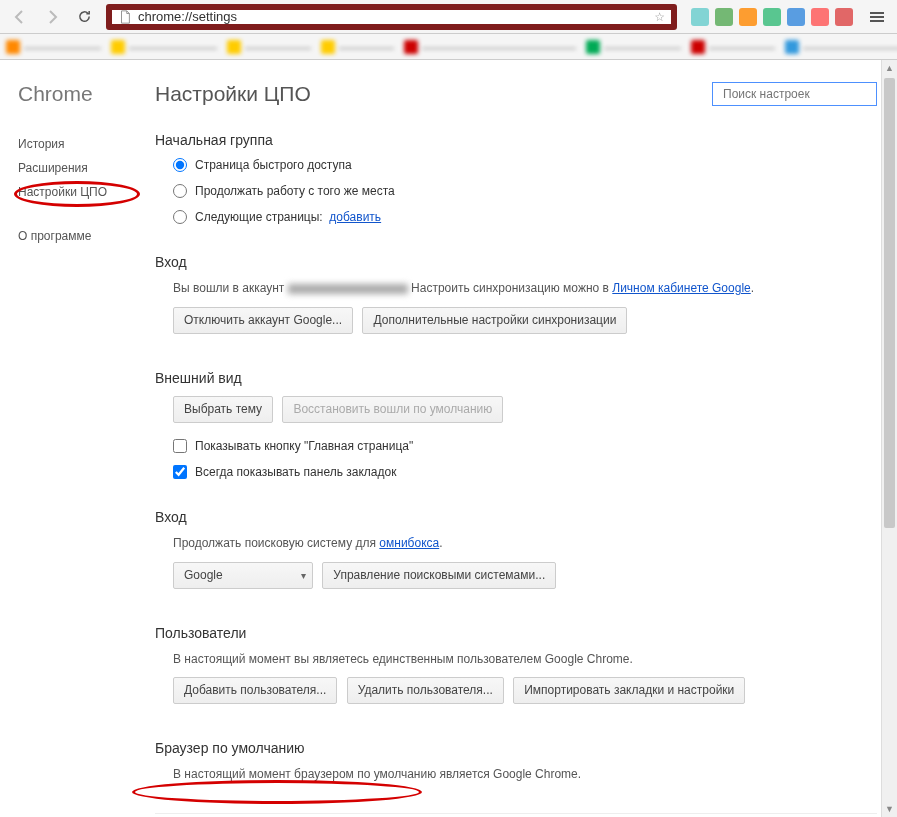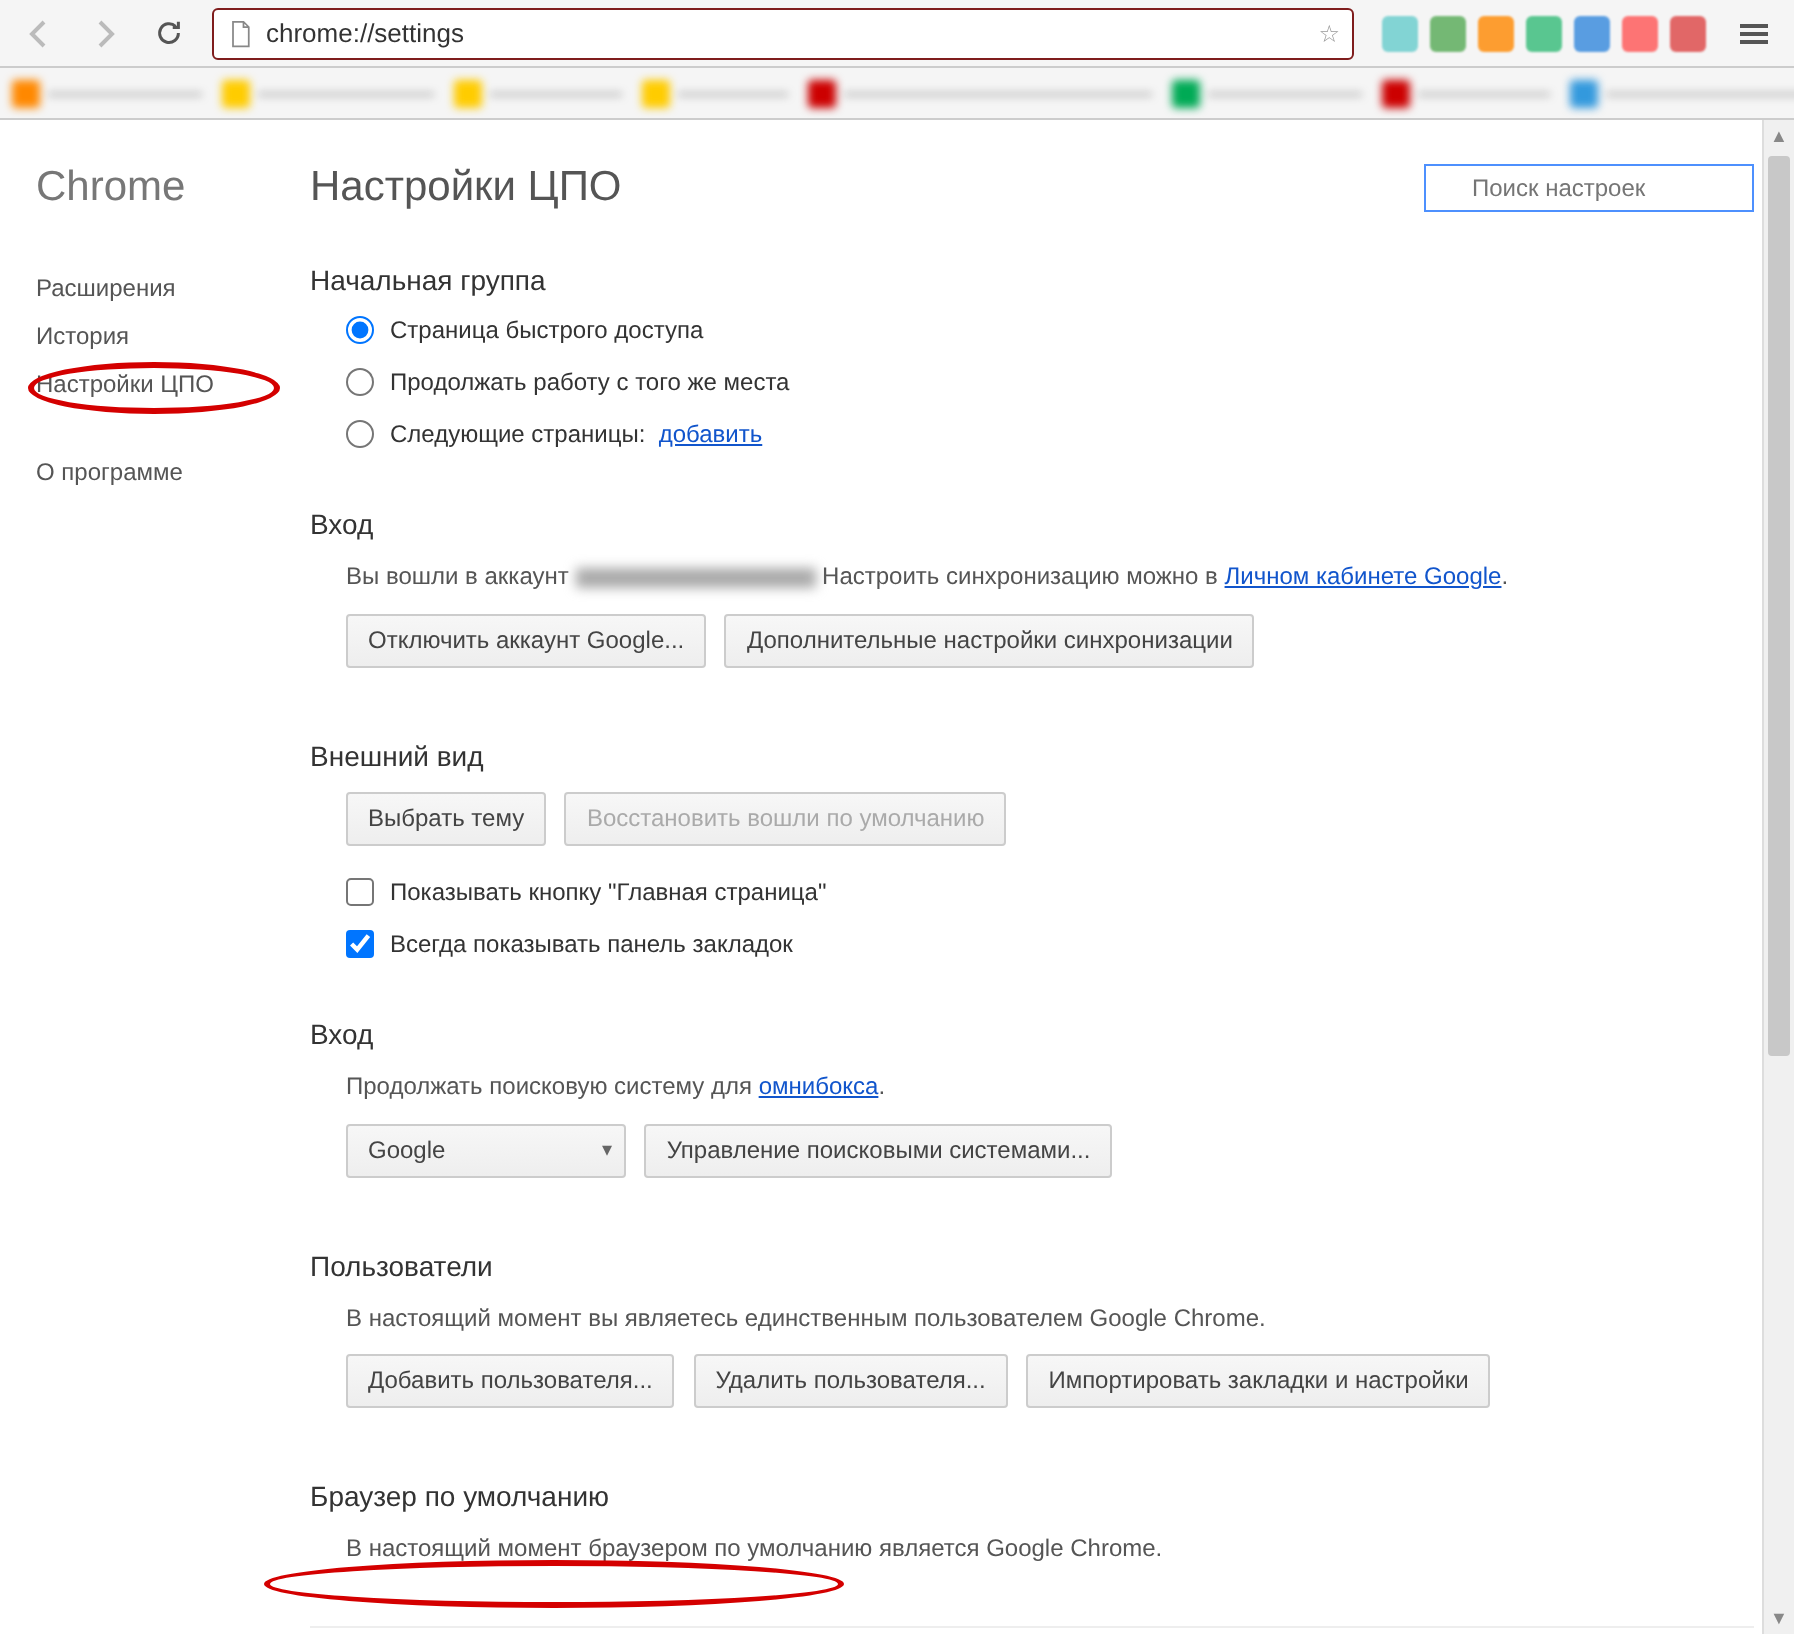--- a/index.html
+++ b/index.html
@@ -1,21 +1,21 @@
 <!DOCTYPE html>
 <html><head>
 <meta charset="utf-8">
 <style>
 * { box-sizing: border-box; margin: 0; padding: 0; }
 body { font-family: Arial, sans-serif; font-size: 12px; color: #333; background: #fff; width: 897px; height: 817px; overflow: hidden; position: relative; }
 
 .toolbar { display: flex; align-items: center; height: 34px; border-bottom: 1px solid #ccc; background: #f5f5f5; padding: 0 6px; gap: 4px; }
 .nav-btn { width: 28px; height: 26px; display: flex; align-items: center; justify-content: center; color: #555; border-radius: 3px; cursor: pointer; }
 .nav-btn.disabled { color: #bbb; }
-.url-bar { flex: 1; height: 26px; border: 1px solid #7f1d1d; border-radius: 3px; background: #fff; display: flex; align-items: center; padding: 0 6px; margin: 0 4px; }
+.url-bar { flex: 1; height: 26px; border: 6px solid #7f1d1d; border-radius: 3px; background: #fff; display: flex; align-items: center; padding: 0 6px; margin: 0 4px; }
 .url-icon { width: 14px; height: 14px; margin-right: 6px; color: #888; }
 .url-text { flex: 1; color: #333; font-size: 13px; }
 .star-icon { color: #999; }
 .ext-icons { display: flex; gap: 6px; padding: 0 6px; }
 .ext-icon { width: 18px; height: 18px; border-radius: 3px; filter: blur(0.5px); opacity: 0.8; }
 .menu-btn { width: 28px; height: 26px; display: flex; align-items: center; justify-content: center; color: #555; }
 
 .bookmark-bar { height: 26px; border-bottom: 1px solid #ccc; background: #f5f5f5; display: flex; align-items: center; padding: 0 6px; gap: 10px; overflow: hidden; }
 .bm-item { display: flex; align-items: center; gap: 4px; filter: blur(2px); font-size: 11px; color: #555; white-space: nowrap; }
 .bm-ico { width: 14px; height: 14px; border-radius: 2px; }
@@ -25,21 +25,21 @@
 .sidebar-title { font-size: 21px; color: #777; font-weight: normal; margin-bottom: 26px; }
 .side-item { font-size: 12px; color: #555; padding: 5px 0; cursor: pointer; }
 .side-item.spaced { margin-top: 20px; }
 .side-item.selected { position: relative; }
 
 .circle-annot { position: absolute; border: 3px solid #d40000; border-radius: 50%; pointer-events: none; }
 
 .content { flex: 1; padding: 22px 20px 0 0; overflow-y: auto; position: relative; }
 .content-head { display: flex; align-items: center; justify-content: space-between; margin-bottom: 26px; }
 .content-title { font-size: 21px; color: #555; font-weight: normal; }
-.search-box { width: 165px; height: 24px; border: 1px solid #4d90fe; padding: 0 23px; font-size: 12px; outline: none; }
+.search-box { width: 165px; height: 24px; border: 1px solid #4d90fe; padding: 0 10px; font-size: 12px; outline: none; }
 
 .section { margin-bottom: 30px; }
 .section h3 { font-size: 14px; color: #333; font-weight: normal; margin-bottom: 10px; }
 .section-body { padding-left: 18px; font-size: 12px; color: #555; }
 .section-body p { margin-bottom: 10px; line-height: 1.4; }
 .blurred { filter: blur(3px); display: inline-block; width: 120px; height: 10px; background: #aaa; vertical-align: middle; }
 
 a.link { color: #1155cc; text-decoration: underline; cursor: pointer; }
 
 .btn { display: inline-block; height: 27px; line-height: 25px; padding: 0 10px; border: 1px solid #ccc; border-radius: 2px; background: linear-gradient(#f7f7f7, #eee); font-size: 12px; color: #444; cursor: pointer; margin-right: 6px; margin-bottom: 6px; }
@@ -136,22 +136,22 @@
   <div class="bm-item">
       <div class="bm-ico" style="background:#39d"></div>
       <span>————————————</span>
     </div>
 
 </div>
 
 <div class="page">
   <div class="sidebar">
     <div class="sidebar-title">Chrome</div>
+    <div class="side-item">История</div>
     <div class="side-item">Расширения</div>
-    <div class="side-item">История</div>
     <div class="side-item selected">Настройки ЦПО</div>
     <div class="side-item spaced">О программе</div>
   </div>
 
   <div class="content">
     <div class="content-head">
       <h1 class="content-title">Настройки ЦПО</h1>
       <input class="search-box" placeholder="Поиск настроек" style="">
     </div>
 

